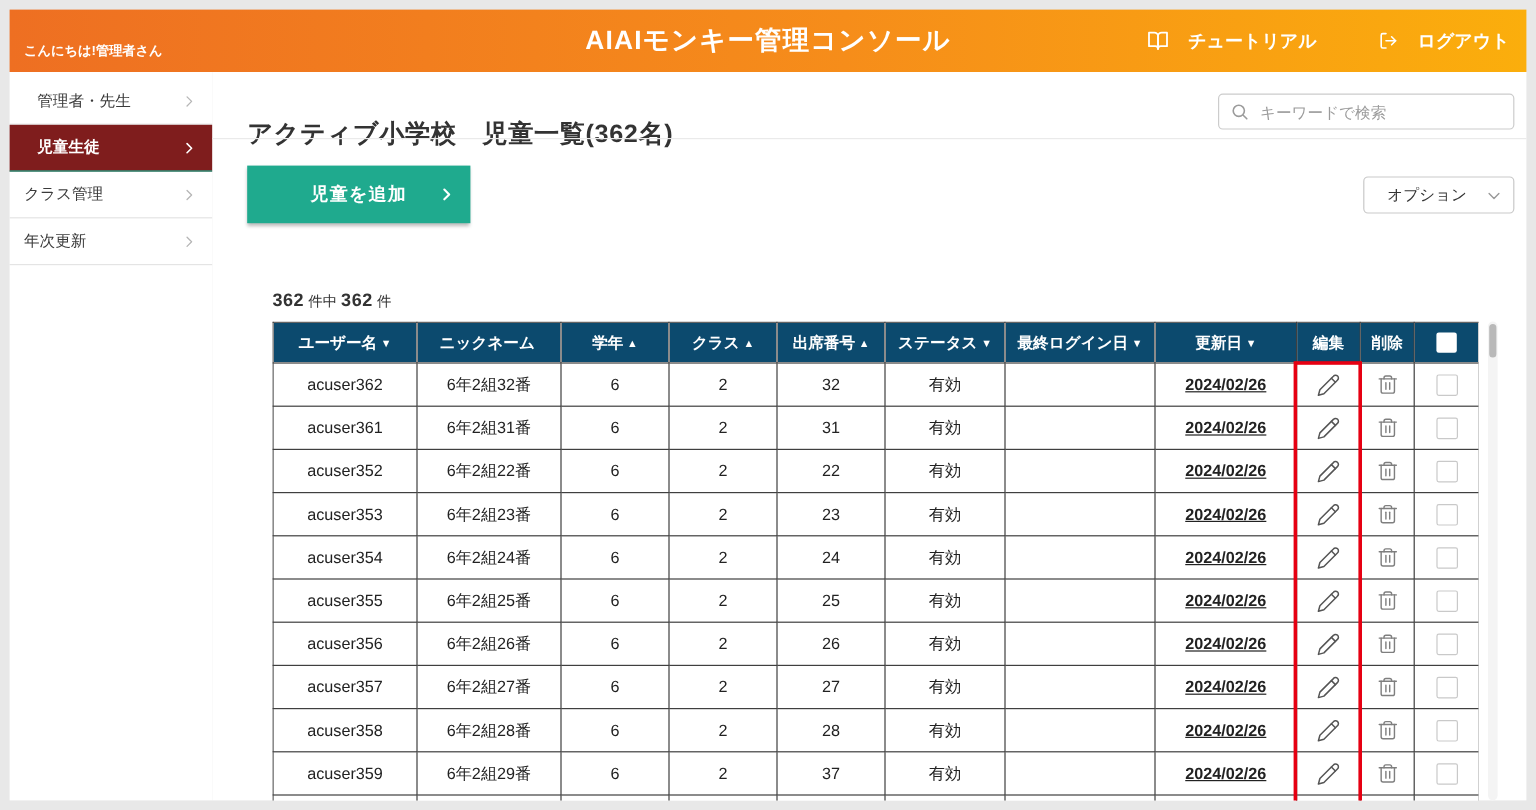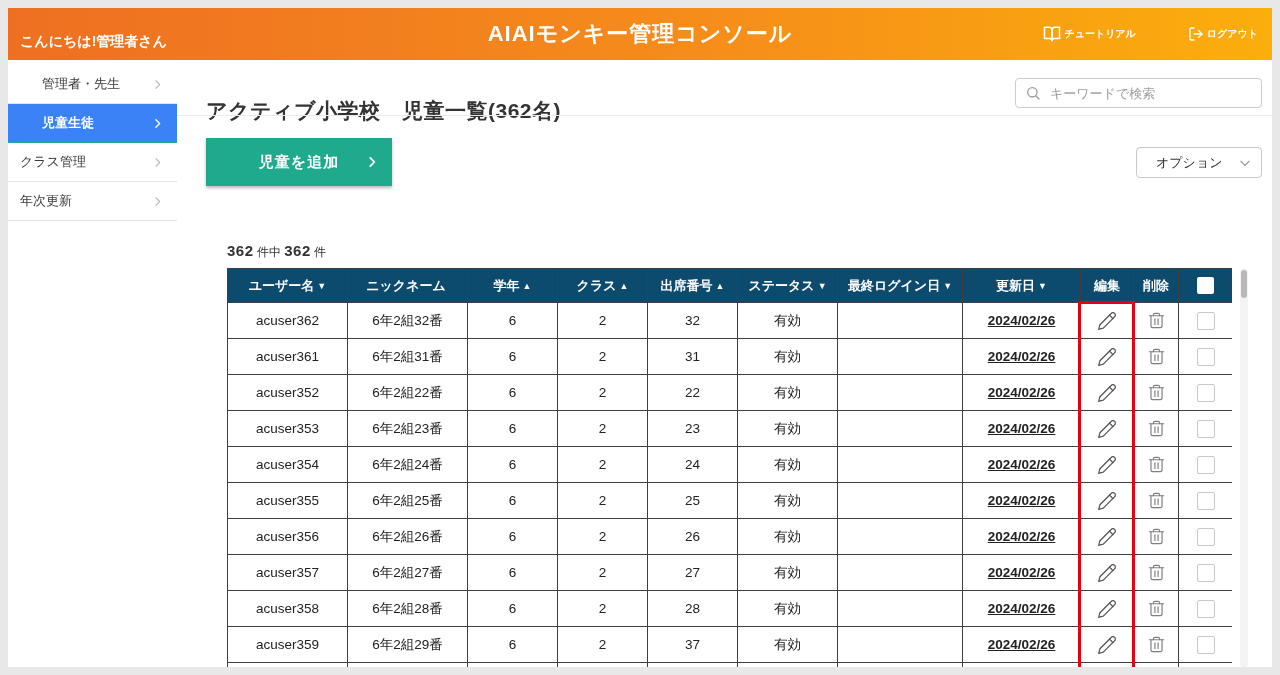--- a/index.html
+++ b/index.html
@@ -9,33 +9,33 @@
     font-family:"Liberation Sans","DejaVu Sans",sans-serif;
     -webkit-font-smoothing:antialiased;
   }
   
   .page-header{
     position:absolute;left:8px;top:8px;width:1264px;height:52px;
     background:linear-gradient(90deg,#ee6f22 0%,#f68d1a 55%,#fbae0c 100%);
     color:#fff;
   }
   .greeting{position:absolute;left:12px;top:0;height:68px;display:flex;align-items:center;
-    font-size:14px;font-weight:bold;}
+    font-size:11px;font-weight:bold;}
   .app-title{position:absolute;left:0;right:0;top:0;height:52px;display:flex;align-items:center;
     justify-content:center;font-size:22px;font-weight:bold;letter-spacing:1px;}
   .header-actions{position:absolute;right:14px;top:0;height:52px;display:flex;align-items:center;gap:52px;}
-  .header-link{display:flex;align-items:center;gap:3px;font-size:10px;font-weight:bold;cursor:pointer;}
+  .header-link{display:flex;align-items:center;gap:16px;font-size:15px;font-weight:bold;cursor:pointer;}
   
   .sidebar{position:absolute;left:8px;top:60px;width:169px;height:607px;background:#fff;
     padding-top:5px;box-sizing:border-box;}
   .side-item{height:38px;display:flex;align-items:center;justify-content:space-between;
     padding:0 13px 0 12px;border-bottom:1px solid #e4e4e4;font-size:13px;color:#3a3a3a;cursor:pointer;}
   .side-item .chev{color:#b6b6b6;display:flex;align-items:center;}
-  .side-item.sub{padding-left:34px;}
-  .side-item.active{background:#3b82f6;border-bottom:1px solid #1faa8e;color:#fff;font-weight:bold;}
+  .side-item.sub{padding-left:23px;}
+  .side-item.active{background:#7f1d1d;border-bottom:1px solid #1faa8e;color:#fff;font-weight:bold;}
   .side-item.active .chev{color:#fff;}
   
   .main{position:absolute;left:177px;top:60px;width:1095px;height:607px;background:#fff;}
   .page-title{position:absolute;left:29px;top:23px;font-size:21px;font-weight:bold;color:#333;
     letter-spacing:0.5px;}
   .search-box{position:absolute;left:838px;top:18px;width:247px;height:30px;border:1px solid #ccc;
     border-radius:4px;box-sizing:border-box;display:flex;align-items:center;gap:7px;padding:0 9px;background:#fff;}
   .search-box input{border:none;outline:none;flex:1;font-size:13px;color:#be185d;background:transparent;
     font-family:inherit;}
   .search-box input::placeholder{color:#9b9b9b;}

